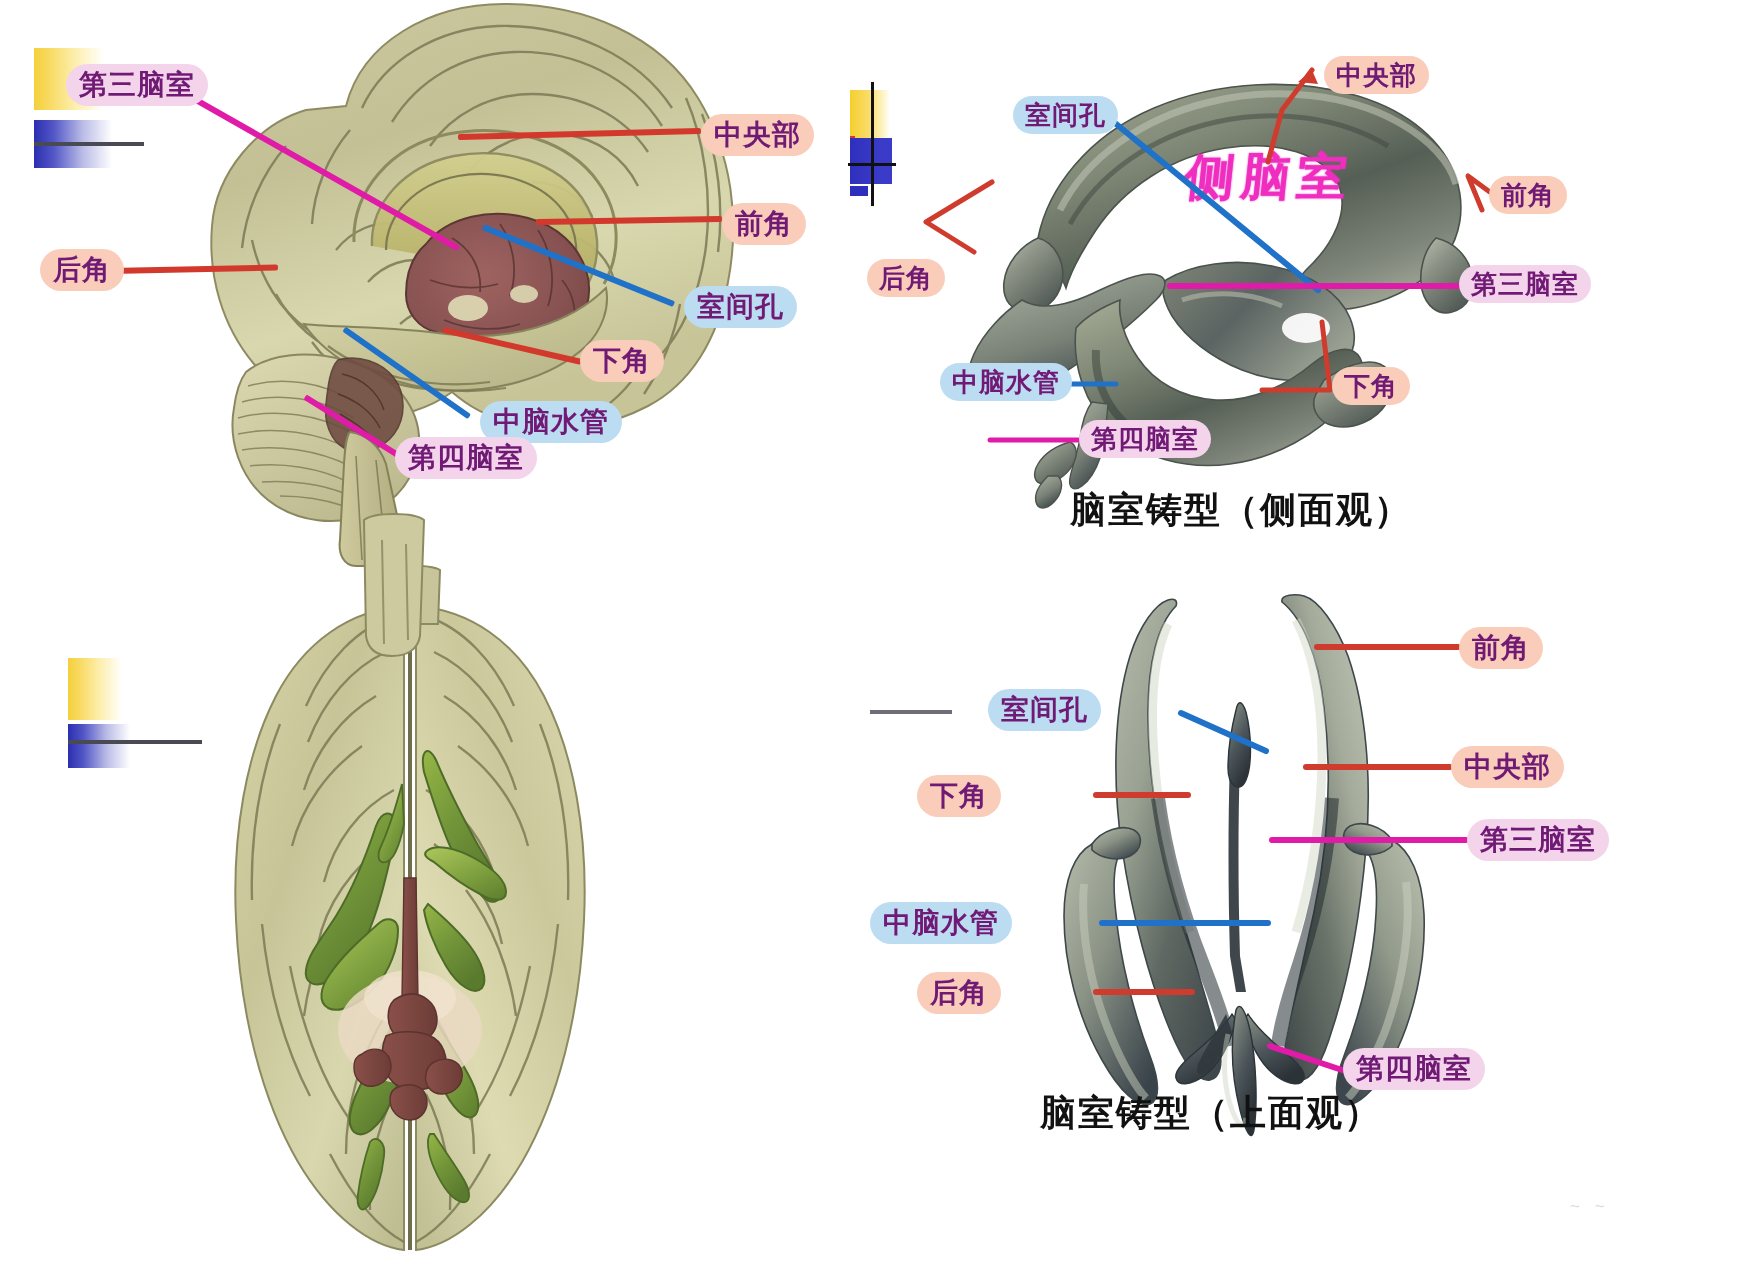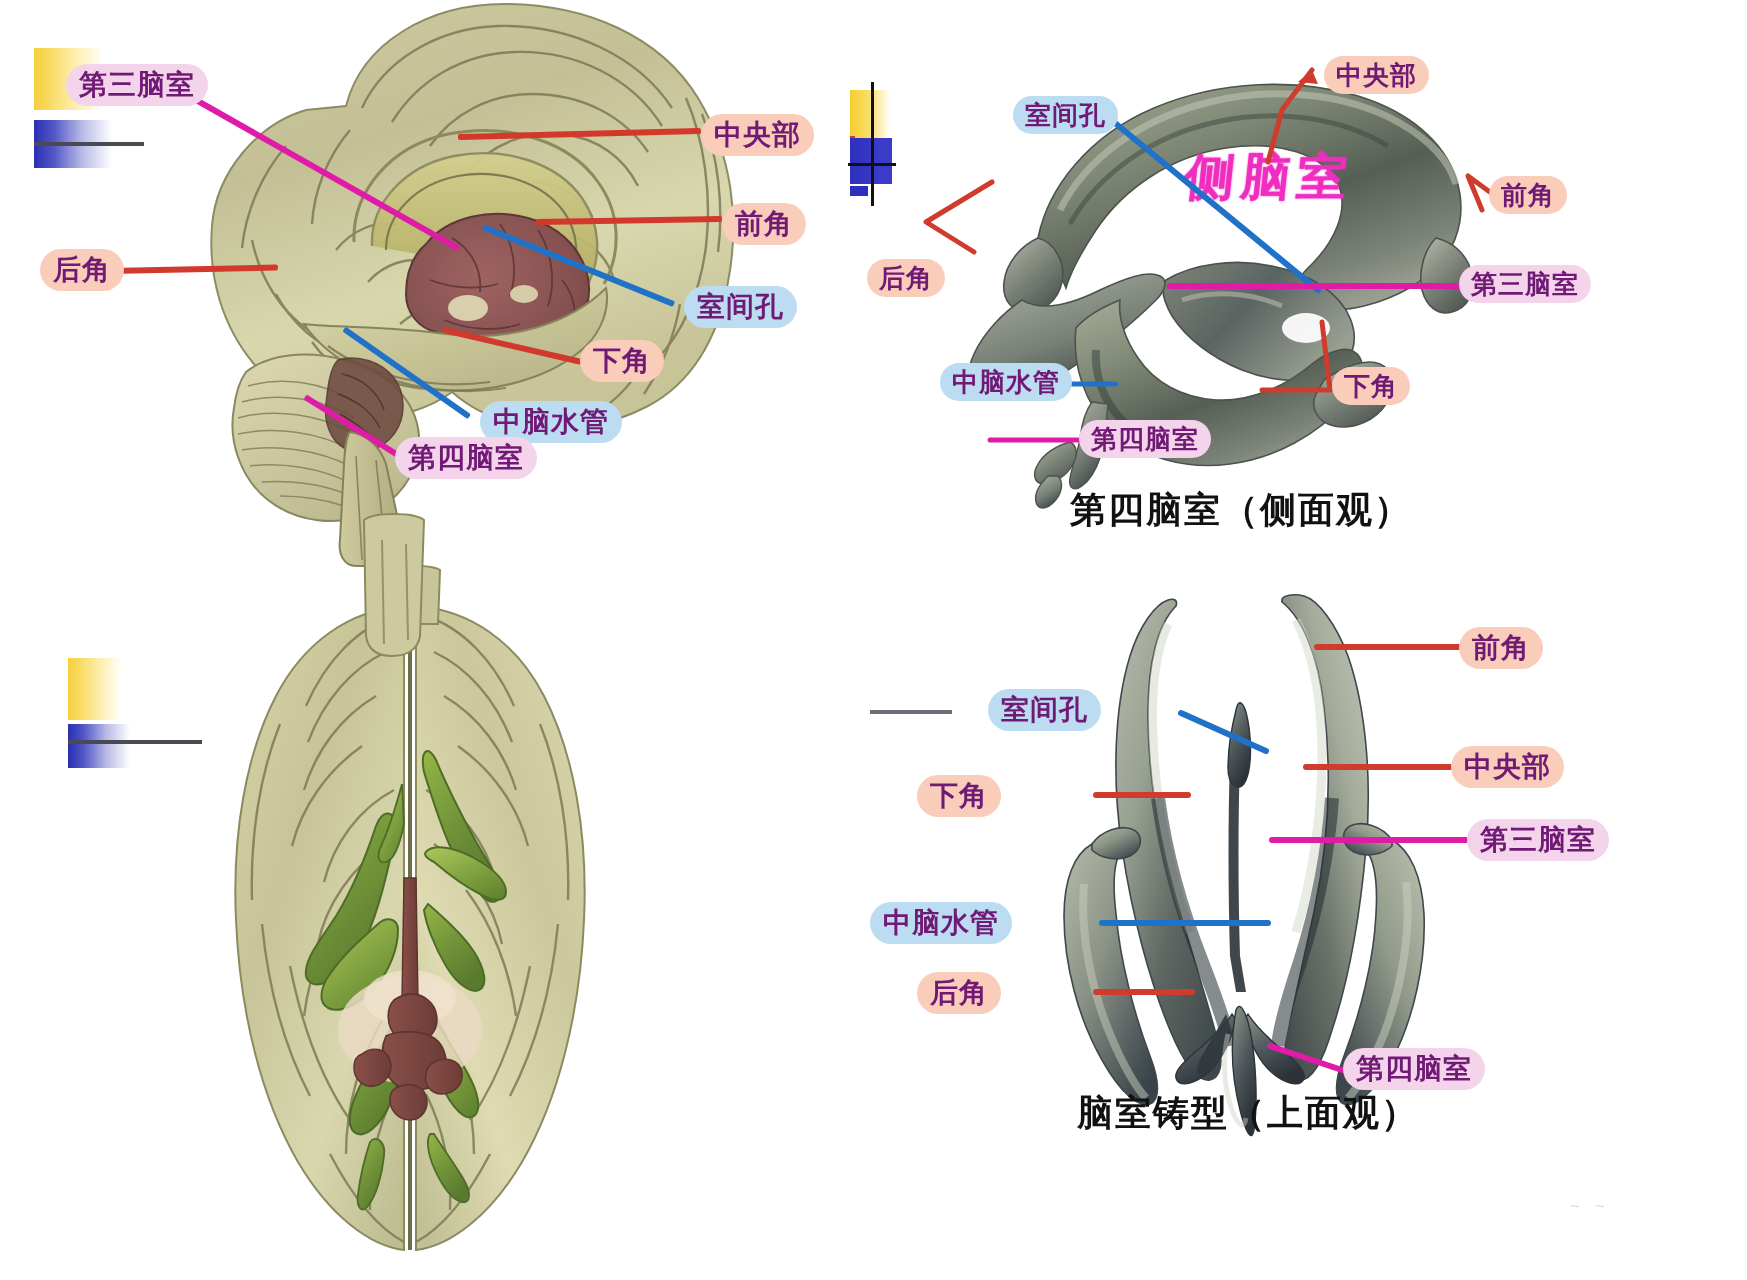--- a/index.html
+++ b/index.html
@@ -313,21 +313,21 @@
 
   <div class="pill peach s26" style="left:454px;top:56px;">中央部</div>
   <div class="pill blue s26" style="left:143px;top:96px;">室间孔</div>
   <div class="pill peach s26" style="left:619px;top:176px;">前角</div>
   <div class="pill pink s26" style="left:589px;top:265px;">第三脑室</div>
   <div class="pill peach s26" style="left:-3px;top:259px;">后角</div>
   <div class="pill peach s26" style="left:462px;top:367px;">下角</div>
   <div class="pill blue s26" style="left:70px;top:363px;">中脑水管</div>
   <div class="pill pink s26" style="left:209px;top:420px;">第四脑室</div>
 
-  <div class="caption" style="left:200px;top:486px;">第四脑室（侧面观）</div>
+  <div class="caption" style="left:200px;top:486px;">脑室铸型（侧面观）</div>
 </div>
 
 <div class="panel" style="left:0;top:570px;width:870px;height:710px;">
 
   <div class="deco" style="left:68px;top:88px;width:150px;height:110px;">
     <div class="yel" style="left:0;top:0;width:54px;height:62px;"></div>
     <div class="blu" style="left:0;top:66px;width:62px;height:44px;"></div>
     <div class="bar" style="left:0;top:82px;width:134px;height:4px;"></div>
   </div>
 
@@ -559,16 +559,16 @@
 
   <div class="pill peach s28" style="left:589px;top:57px;">前角</div>
   <div class="pill blue s28" style="left:118px;top:119px;">室间孔</div>
   <div class="pill peach s28" style="left:581px;top:176px;">中央部</div>
   <div class="pill peach s28" style="left:47px;top:205px;">下角</div>
   <div class="pill pink s28" style="left:597px;top:249px;">第三脑室</div>
   <div class="pill blue s28" style="left:0px;top:332px;">中脑水管</div>
   <div class="pill peach s28" style="left:47px;top:402px;">后角</div>
   <div class="pill pink s28" style="left:473px;top:478px;">第四脑室</div>
 
-  <div class="caption" style="left:170px;top:519px;margin-left:37px;">脑室铸型（上面观）</div>
+  <div class="caption" style="left:170px;top:519px;">脑室铸型（上面观）</div>
 
   <div class="watermark" style="left:700px;top:627px;">~ ~</div>
 </div>
 
 </body></html>

